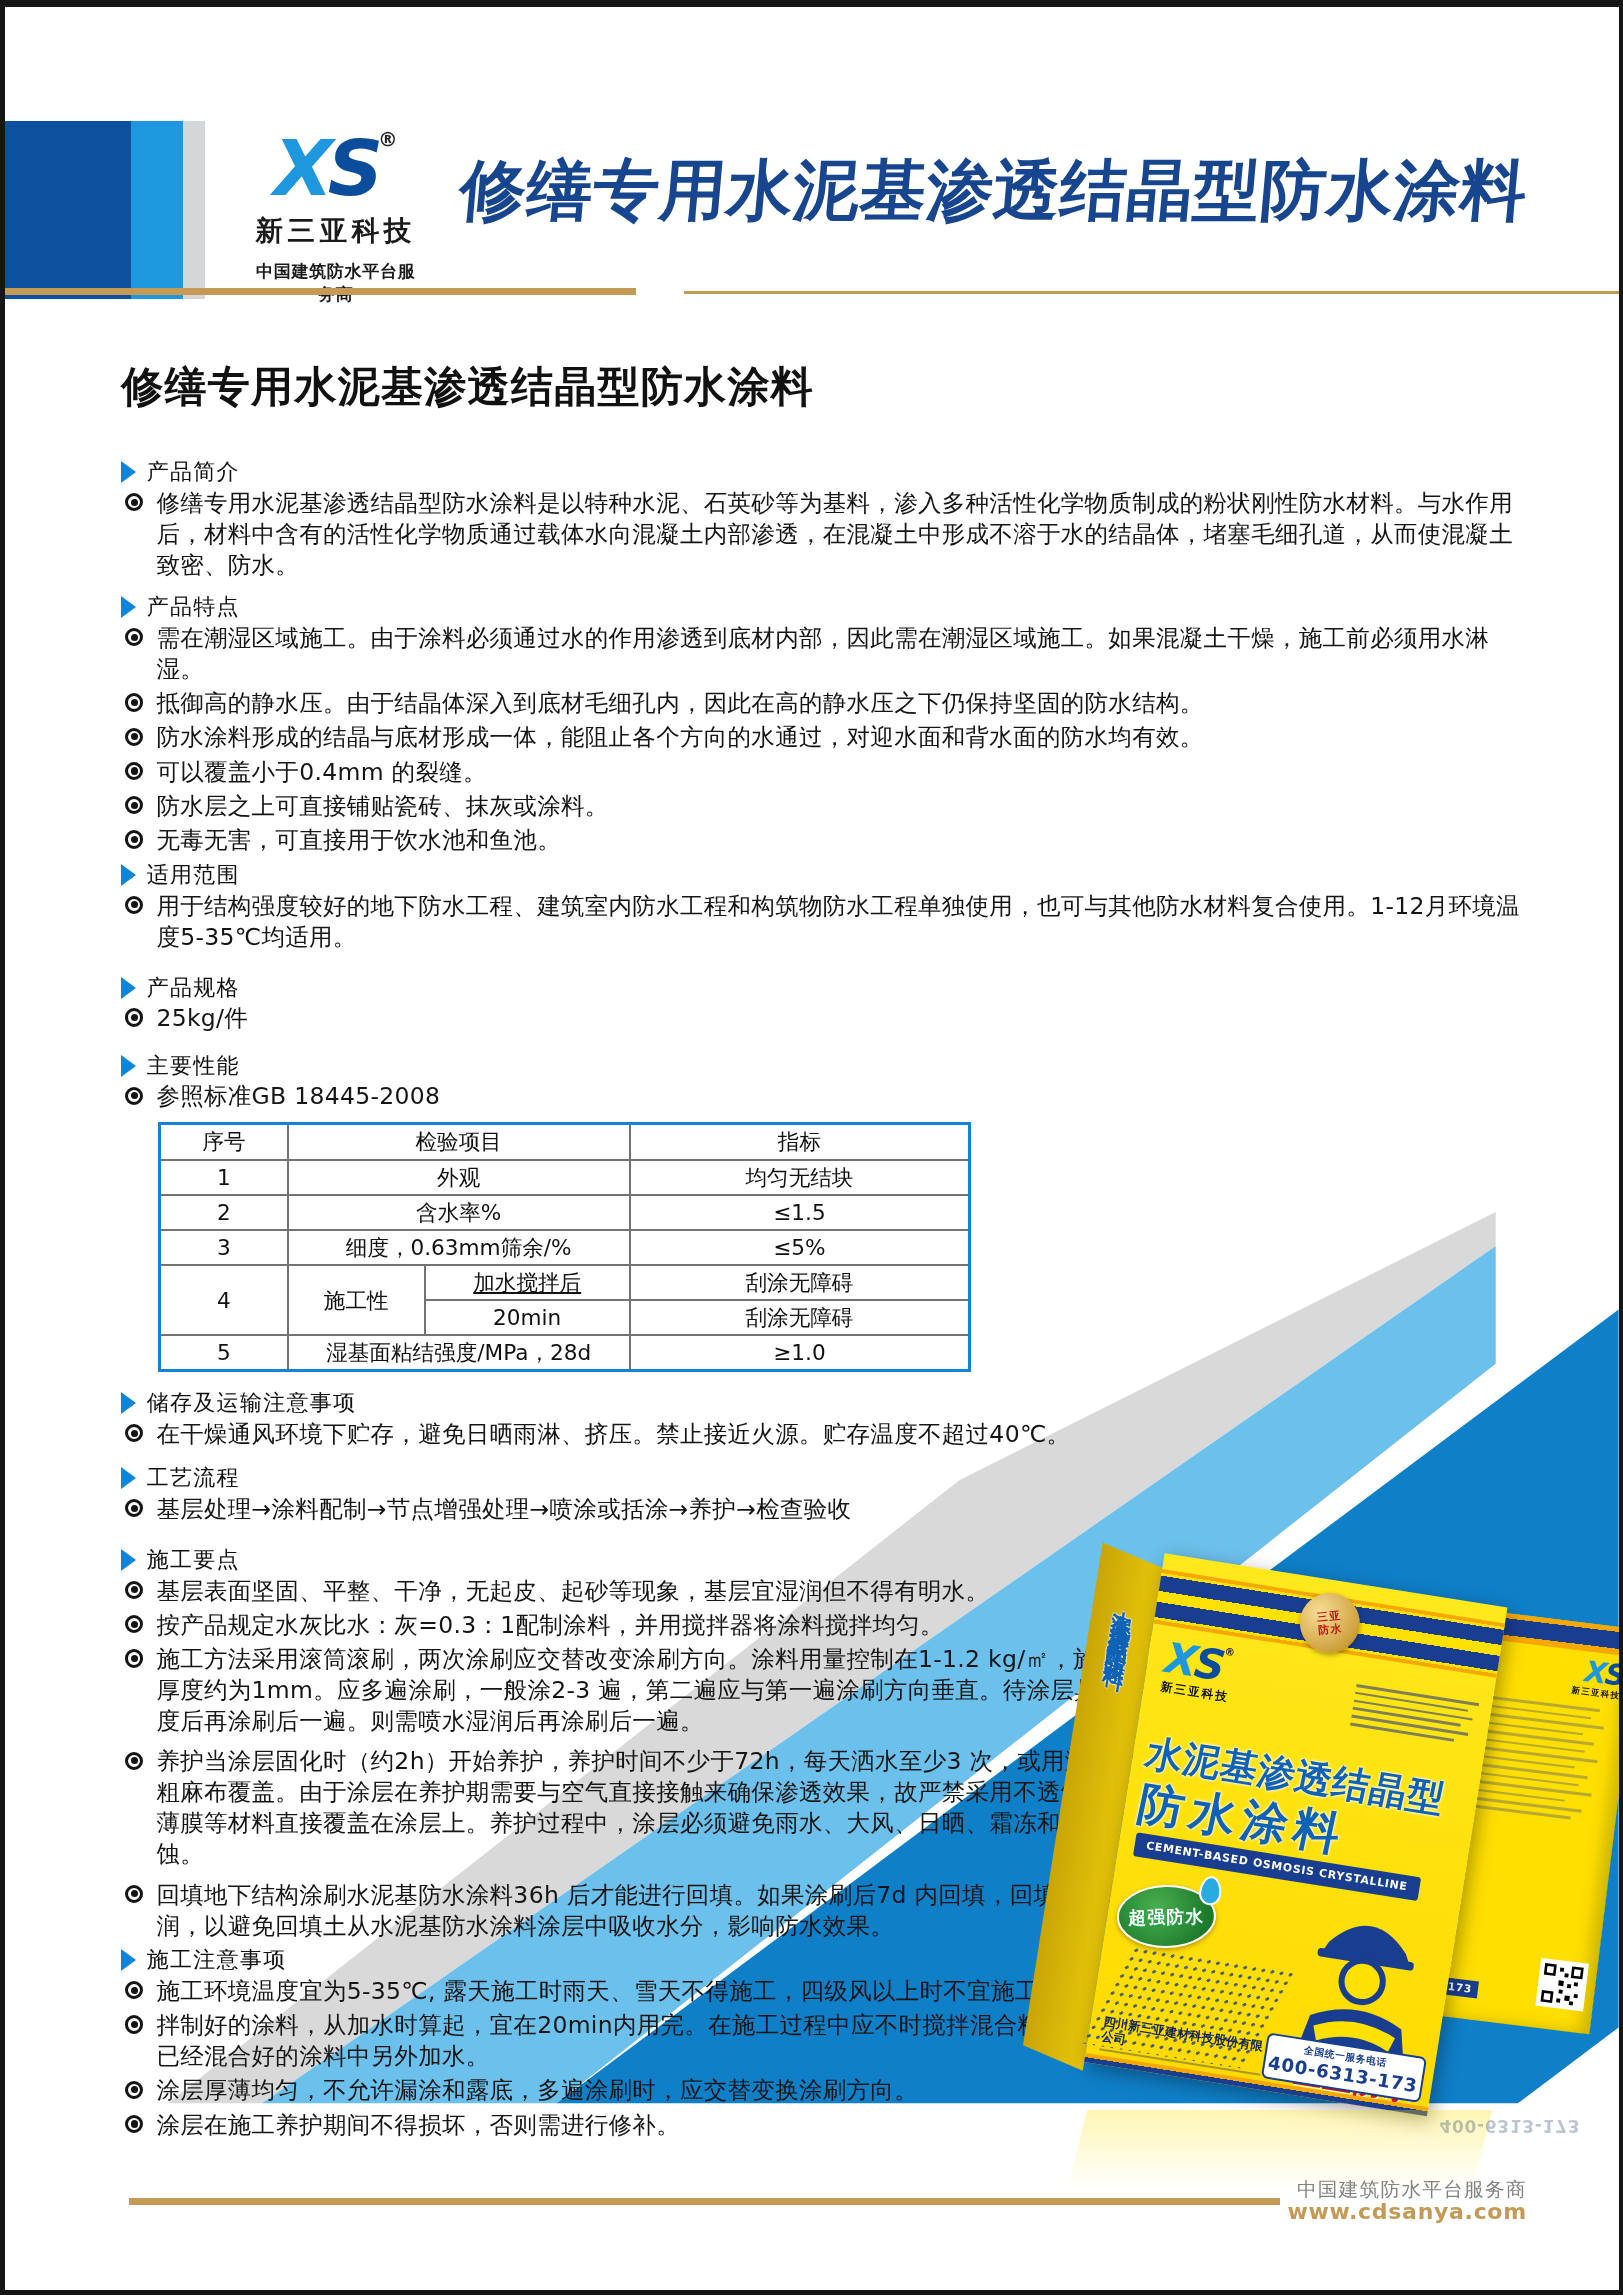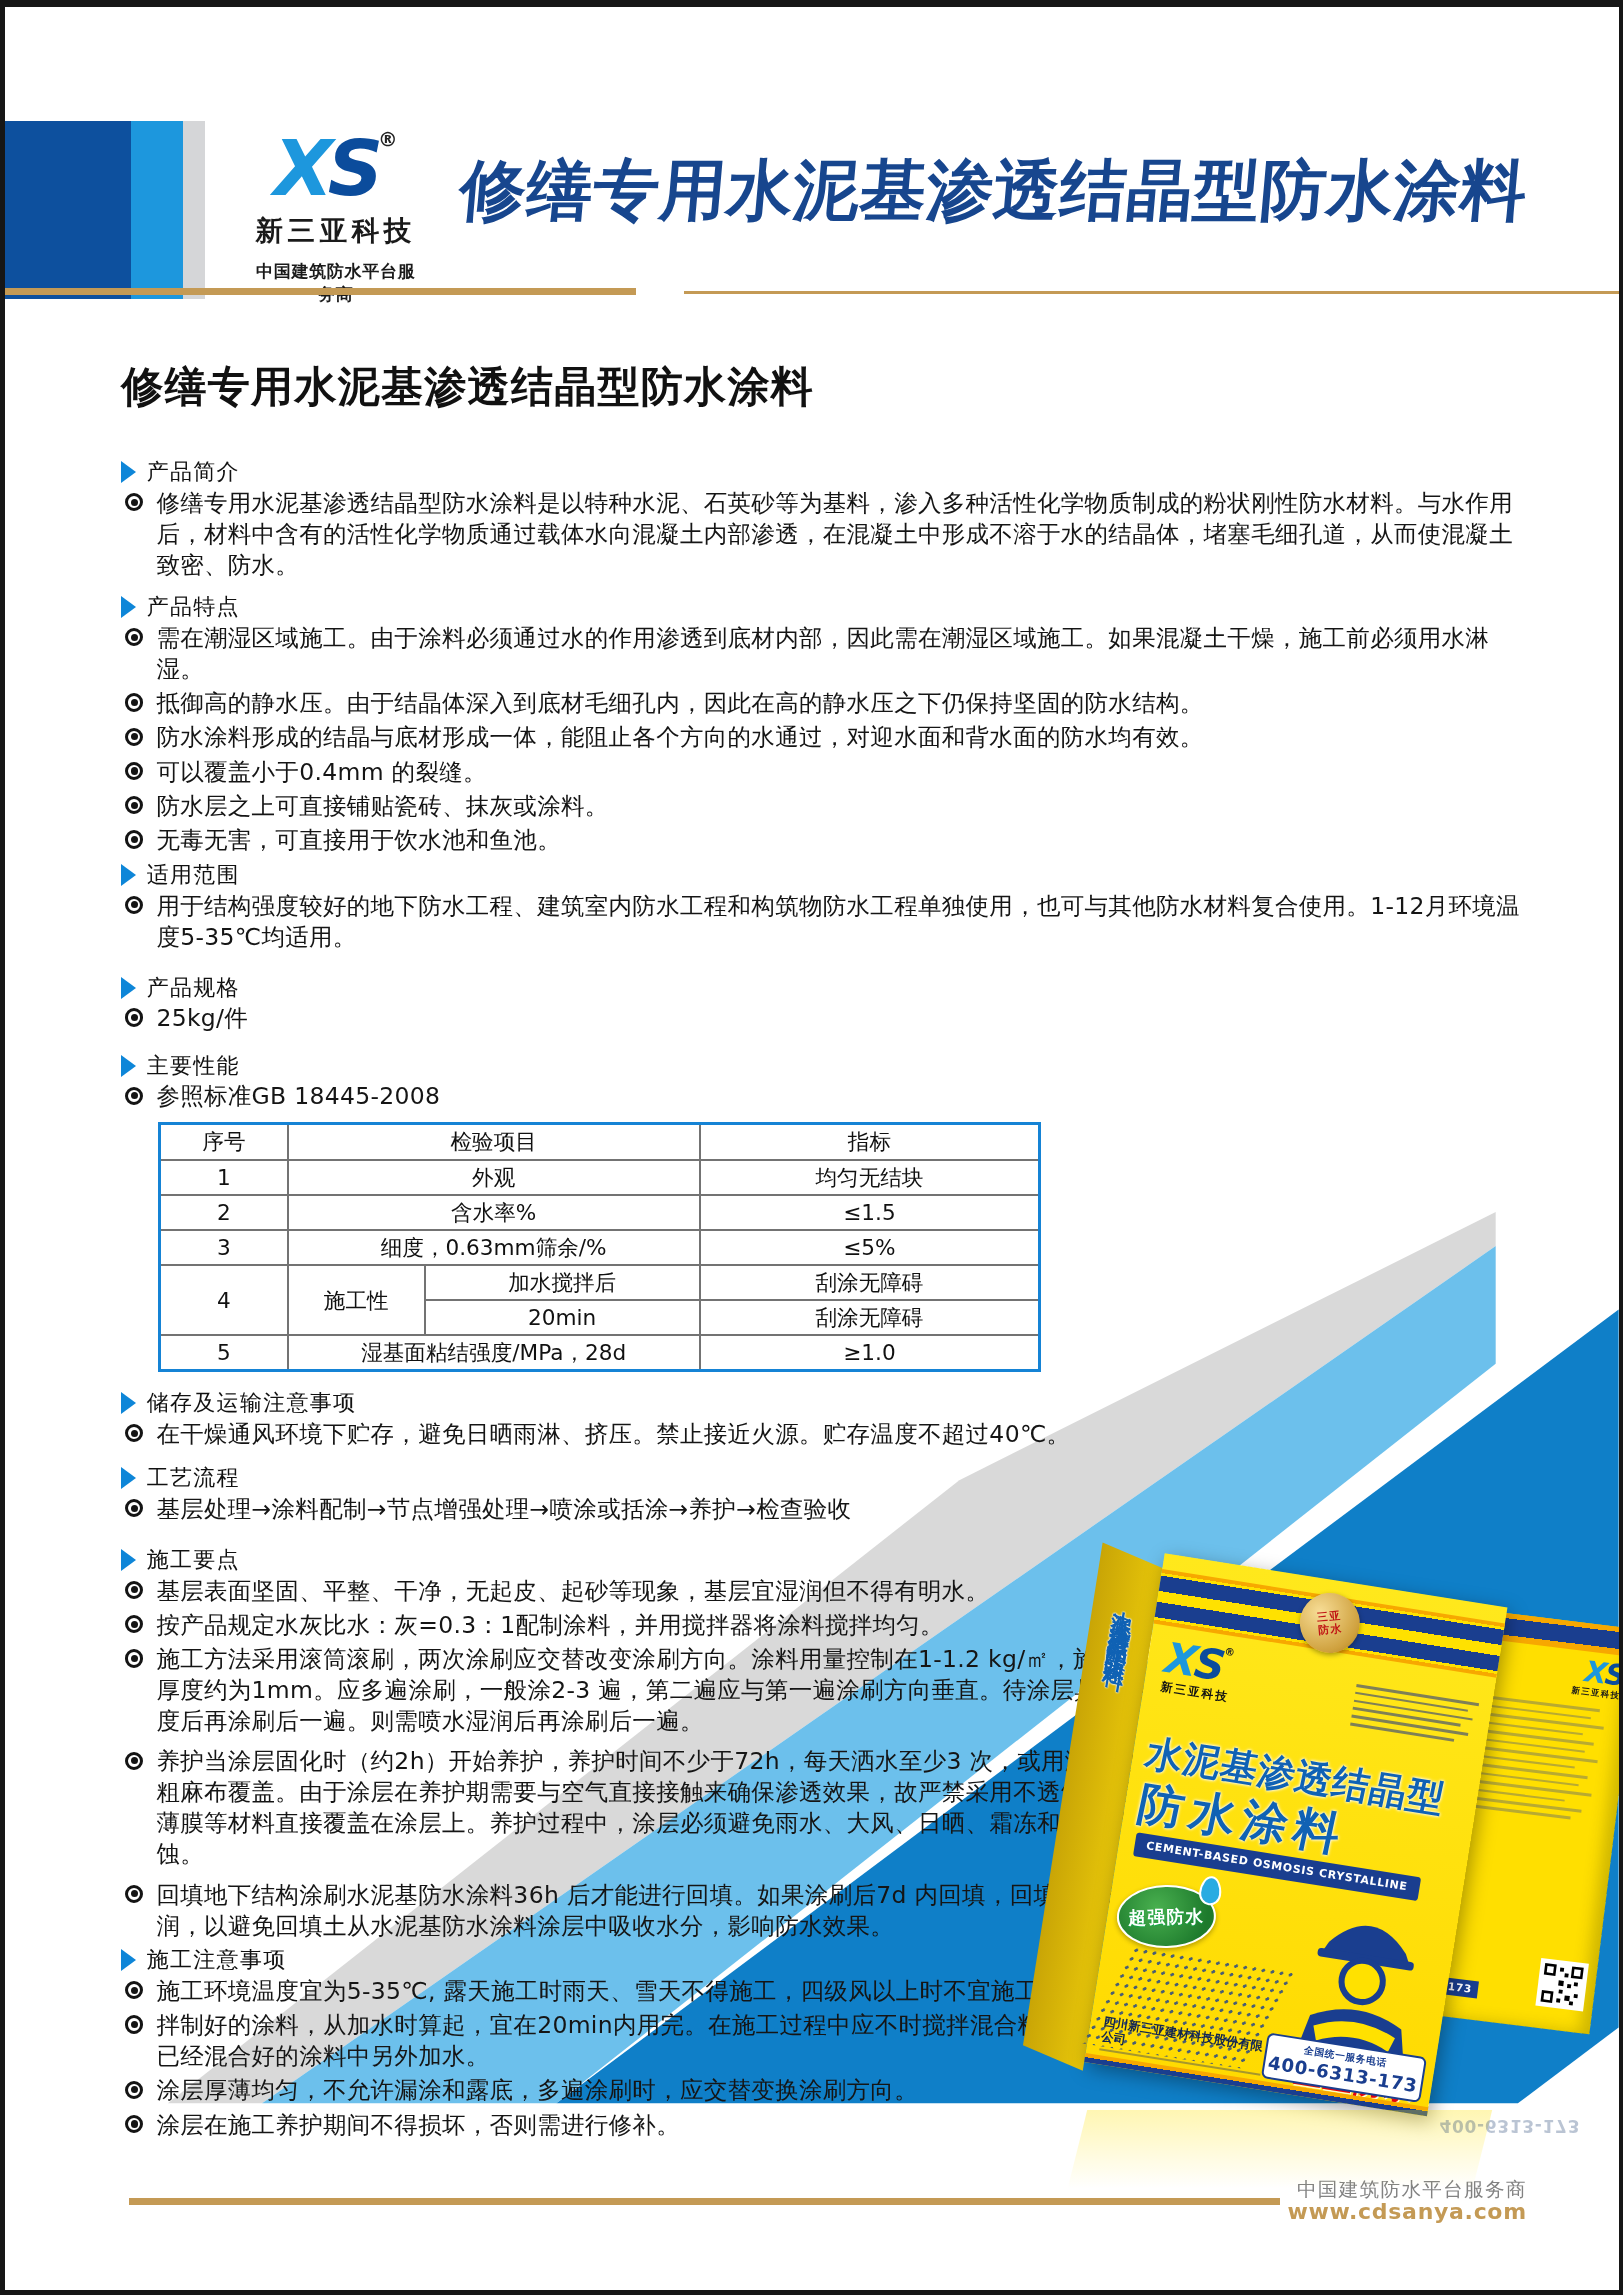--- a/index.html
+++ b/index.html
@@ -39,21 +39,21 @@
   .ring::after{content:"";position:absolute;inset:2.6px;background:#141414;border-radius:50%;}
   .btext{font-size:23.5px;line-height:31px;margin:0 0 0 13px;font-weight:500;letter-spacing:0.3px;}
   .narrow .btext{max-width:1001px;}
   .gap{margin-top:9.2px;}
 
   
   table.perf{border-collapse:collapse;margin:9.2px 0 0 37px;table-layout:fixed;}
   table.perf td{border:2px solid #737373;text-align:center;font-size:21.6px;font-weight:500;
                 color:#111;height:35px;padding:0 5.2px;}
   table.perf{border:3.3px solid #1583d5;}
-  td.c1{width:128px;} td.c2a{width:137px;} td.c2b{width:275px;} td.c3{width:340px;}
+  td.c1{width:128px;} td.c2a{width:137px;} td.c2b{width:205px;text-decoration:underline;} td.c3{width:340px;}
   tr.hd td{height:37px;}
 
   
   .foot-bar{position:absolute;left:124px;top:2191px;width:1151px;height:7.2px;background:#c49a55;z-index:2;}
   .foot-tag{position:absolute;right:92px;top:2169px;font-size:19.6px;color:#828282;font-weight:500;z-index:2;letter-spacing:1.3px;}
   .foot-web{position:absolute;right:92px;top:2192px;font-size:22px;color:#c49a55;font-weight:800;z-index:2;letter-spacing:0.7px;}
 
   
   .boxes{position:absolute;left:1050px;top:1556px;width:564px;height:589px;z-index:3;}
   .back-box{position:absolute;right:3.9px;top:51px;width:228px;height:408px;background:#ffdf00;

